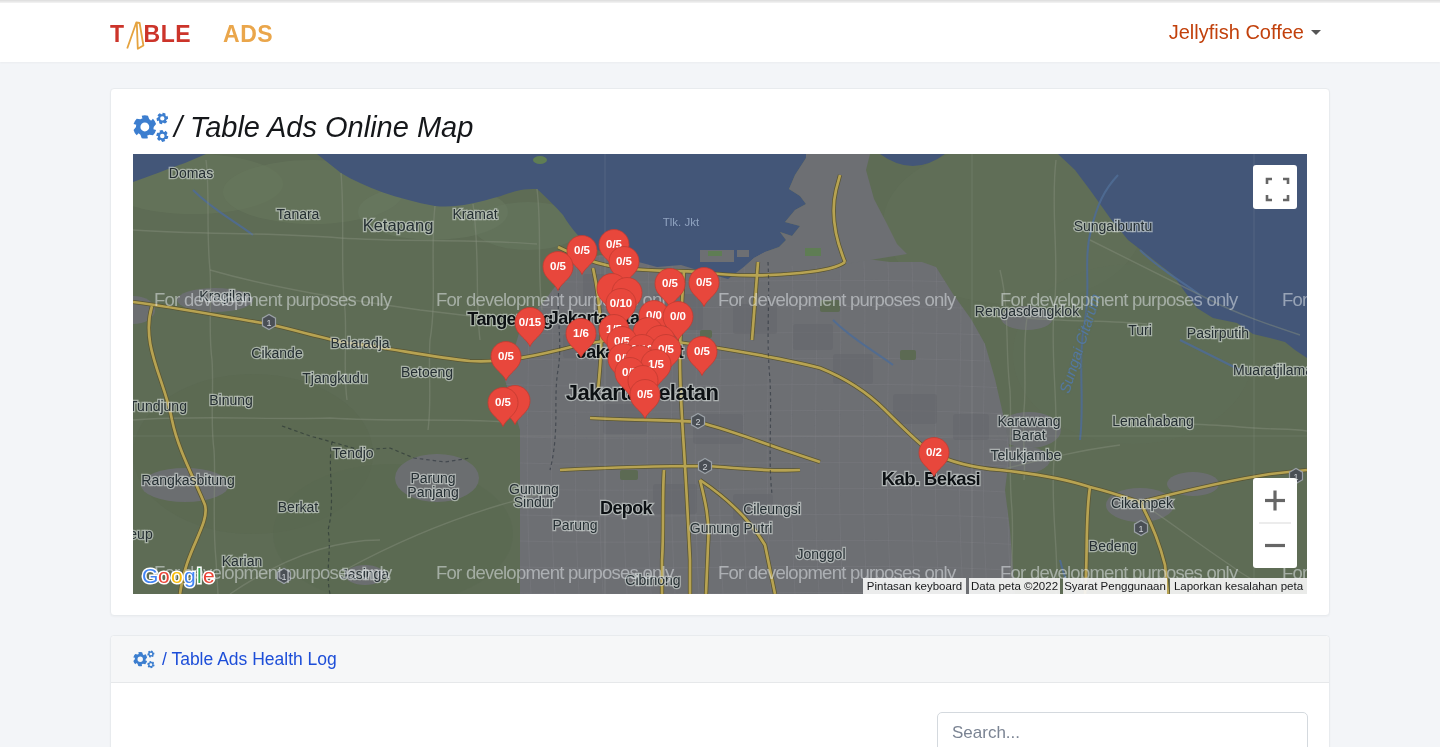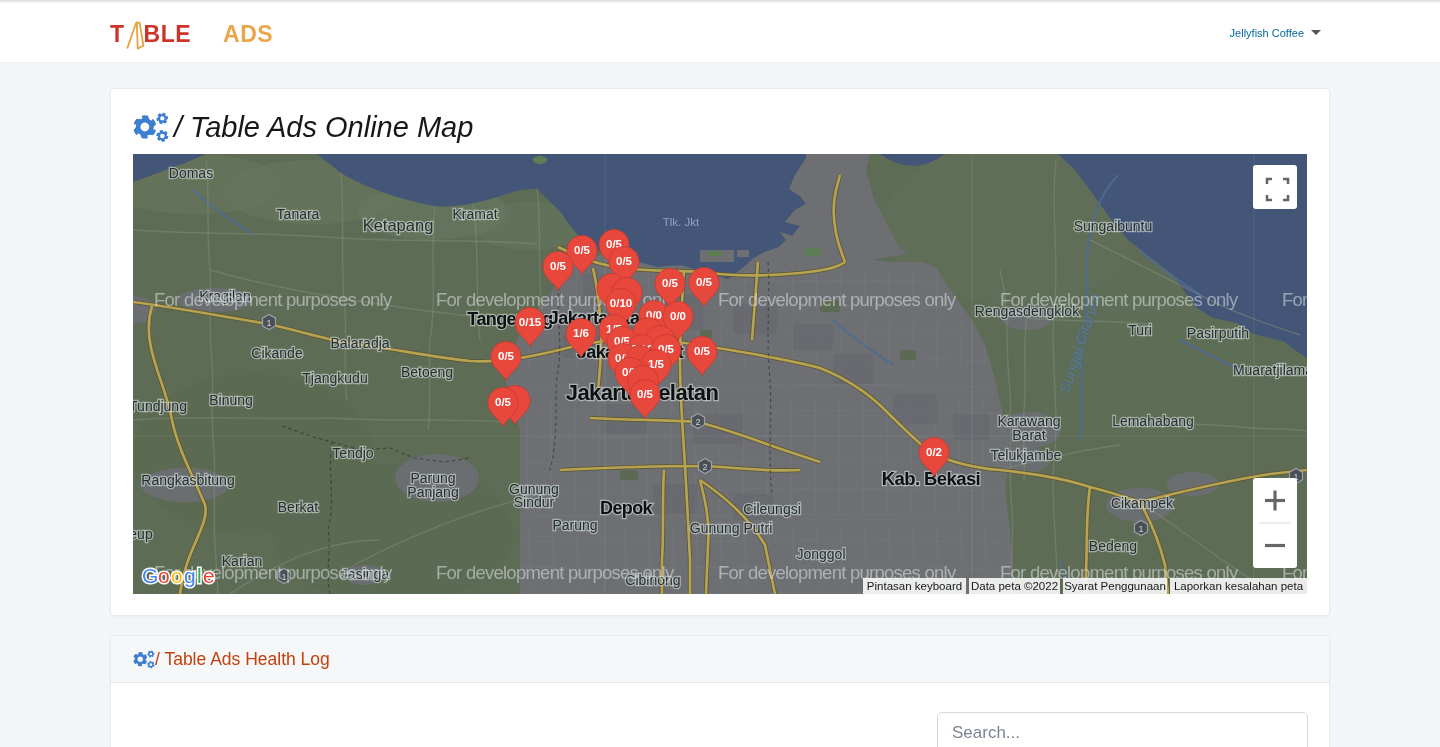--- a/index.html
+++ b/index.html
@@ -5,28 +5,28 @@
 <style>
 * { margin:0; padding:0; box-sizing:border-box; }
 html,body { width:1440px; height:747px; overflow:hidden; }
 body { font-family:"Liberation Sans",sans-serif; background:#f3f5f8; }
 .topline { height:3px; background:linear-gradient(#dcdcdc,#f4f4f4); }
 nav { height:59px; background:#fff; box-shadow:0 1px 2px rgba(0,0,0,0.04); position:relative; }
 .nav-inner { width:1220px; margin:0 auto; height:100%; display:flex; align-items:center; justify-content:space-between; }
 .logo { margin-top:4px; font-size:23px; font-weight:bold; letter-spacing:0.5px; display:flex; align-items:center; }
 .logo .red { color:#cc342a; }
 .logo .orange { color:#eaa64b;margin-left:32px; }
-.user { margin-right:9px; color:#0369a1; font-size:11px; display:flex; align-items:center;margin-left:27px; }
+.user { margin-right:9px; color:#c2410c; font-size:20px; display:flex; align-items:center;margin-left:27px; }
 .caret { display:inline-block; width:0; height:0; margin-left:7px; border-left:5px solid transparent; border-right:5px solid transparent; border-top:5.5px solid #555; }
 main { width:1220px; margin:26px auto 0; }
 .card { background:#fff; border:1px solid #e8ebee; border-radius:4px; box-shadow:0 1px 2px rgba(0,0,0,0.03); }
 .card1 { padding:22px 22px 21px; }
 .title1 { font-size:29px; font-weight:500; color:#15171a; height:33px; line-height:33px; margin-bottom:10px; display:flex; align-items:center; gap:5px;font-style:italic; }
 .card2 { margin-top:19px; height:200px; overflow:hidden; }
-.hdr2 { height:47px; background:#f6f7f8; border-bottom:1px solid #e6e8ea; border-radius:4px 4px 0 0; display:flex; align-items:center; padding:0 22px; font-size:17.5px; color:#c2410c; }
+.hdr2 { height:47px; background:#f6f7f8; border-bottom:1px solid #e6e8ea; border-radius:4px 4px 0 0; display:flex; align-items:center; padding:0 22px; font-size:17.5px; color:#1d4ed8; gap:7px; }
 .body2 { padding:29px 21px; display:flex; justify-content:flex-end; }
 .search { width:371px; height:42px; border:1px solid #d4d9de; border-radius:5px; font-size:17px; padding:0 14px; color:#7b8493; font-family:"Liberation Sans",sans-serif; outline:none; }
 .search::placeholder { color:#7b8493; }
 svg text { font-family:"Liberation Sans",sans-serif; }
 .map { display:block; }
 </style>
 </head>
 <body>
 <div class="topline"></div>
 <nav>

